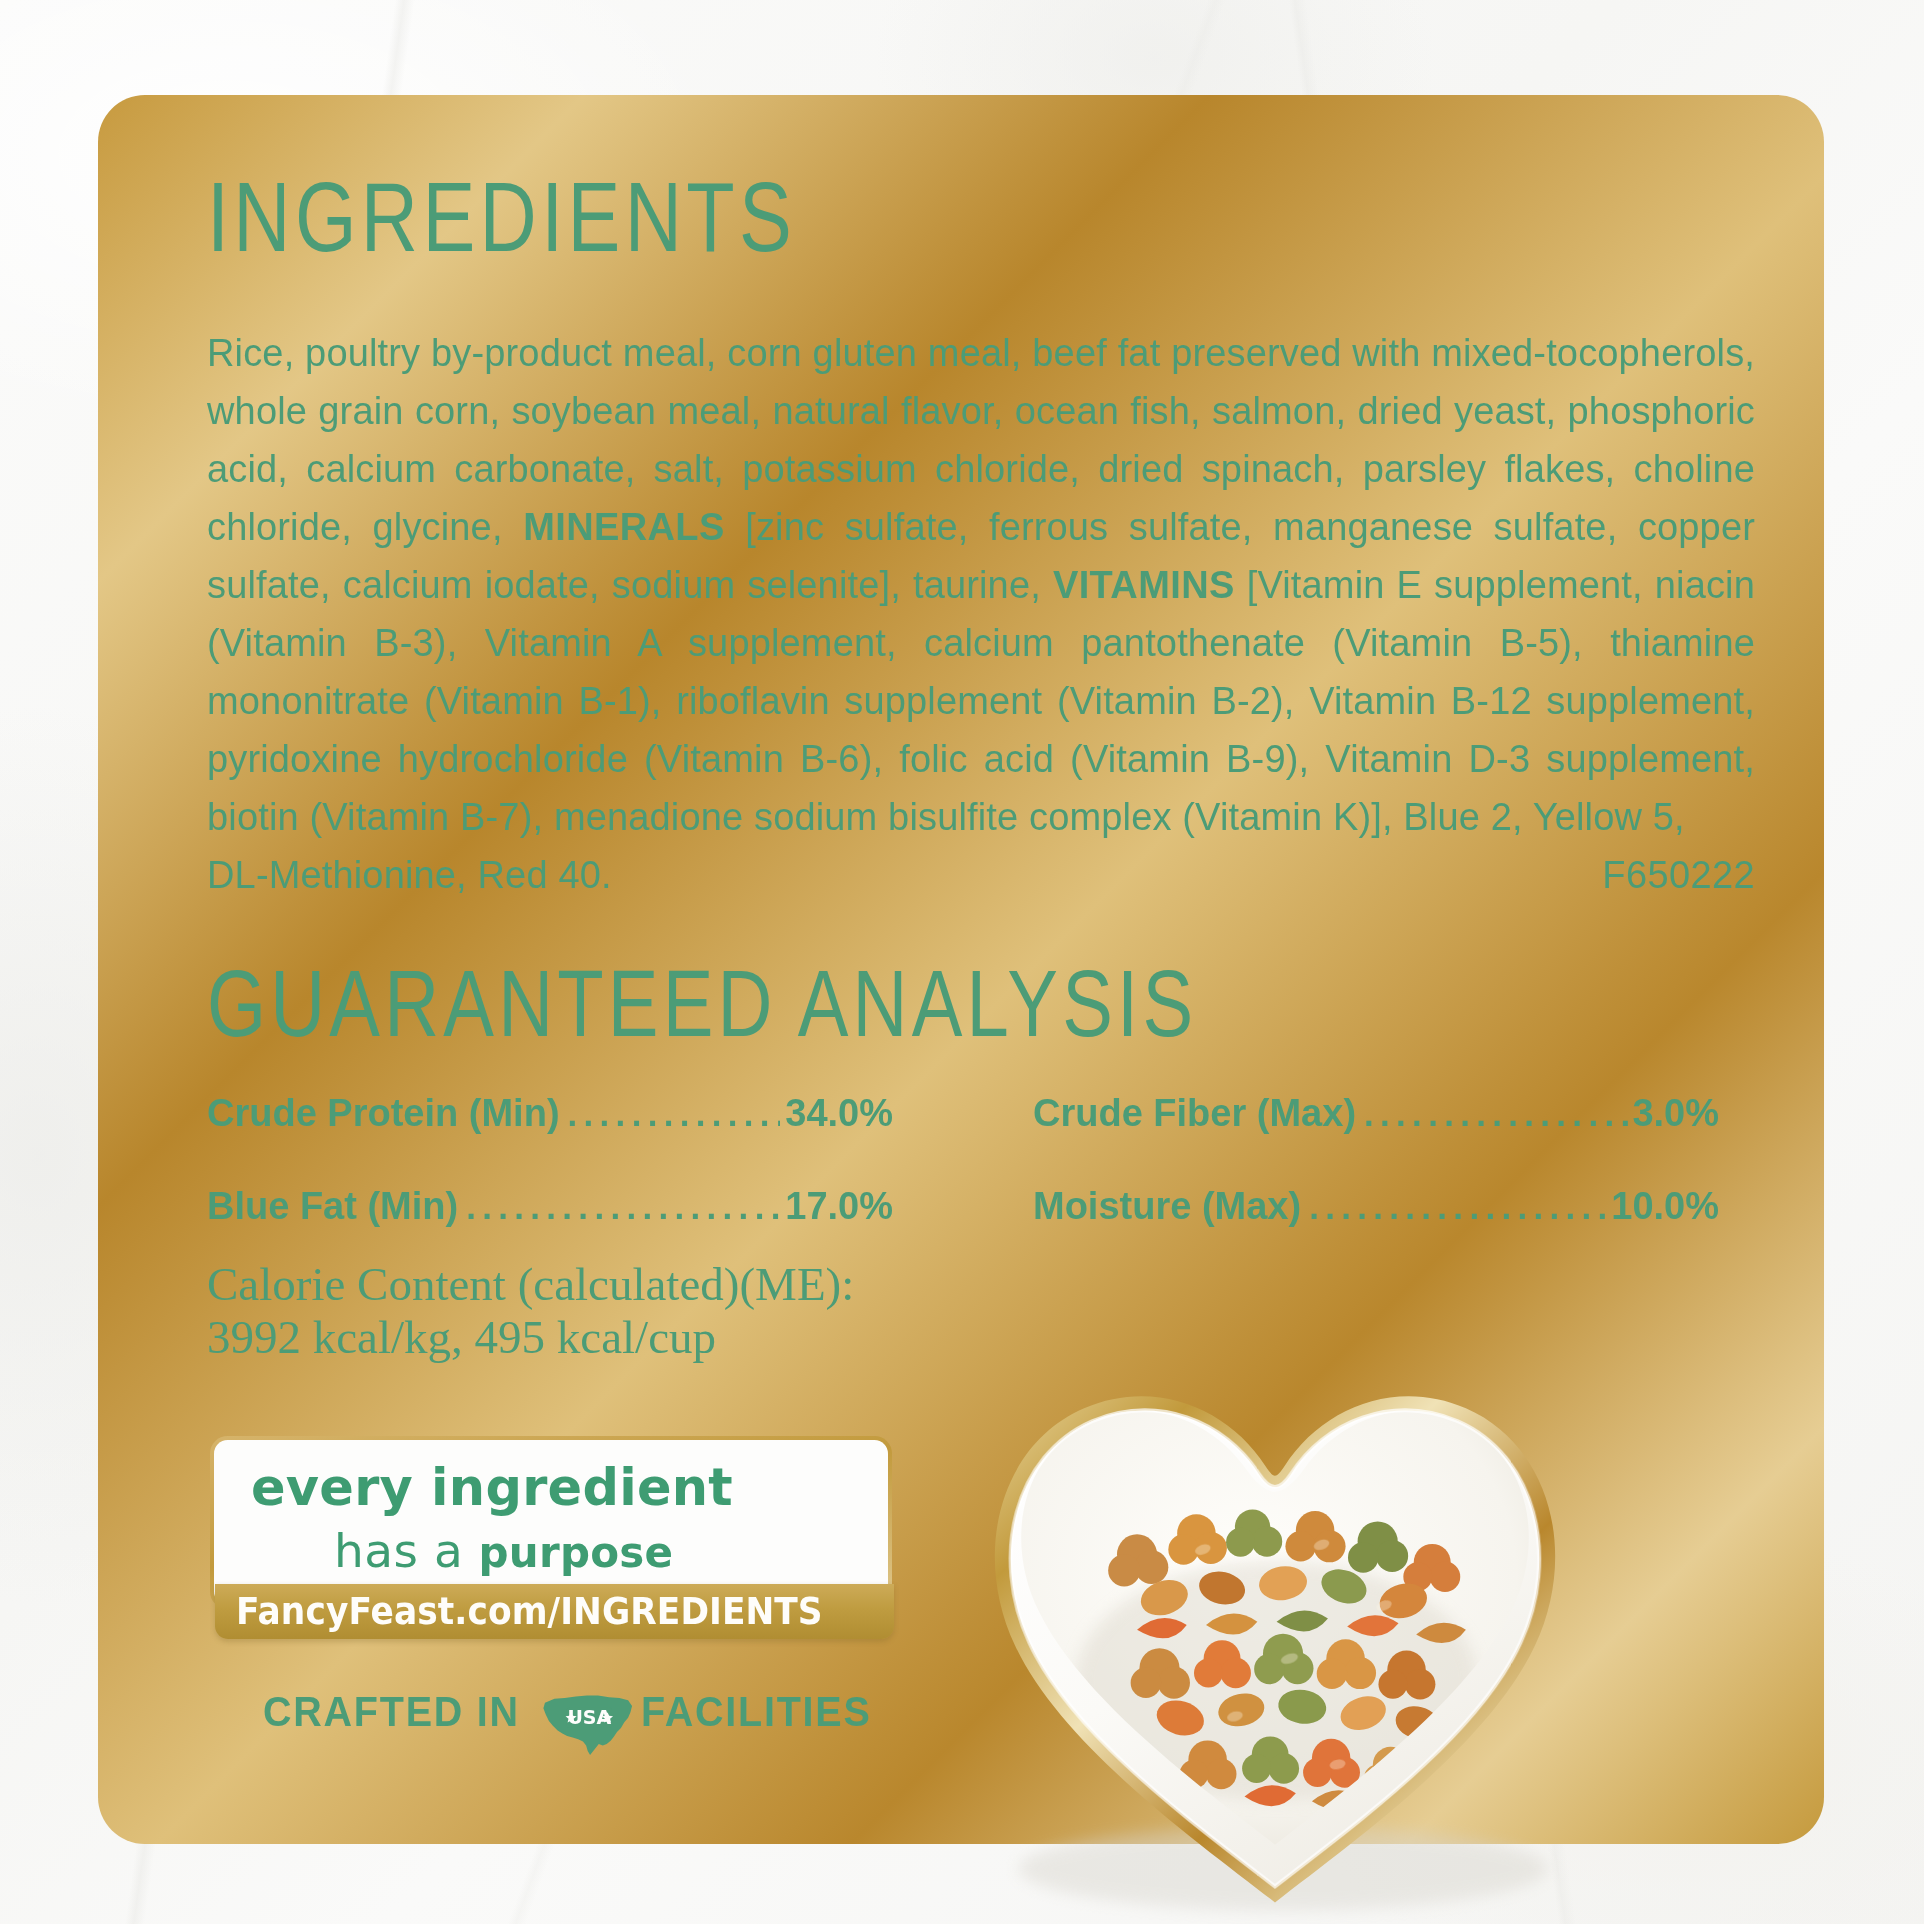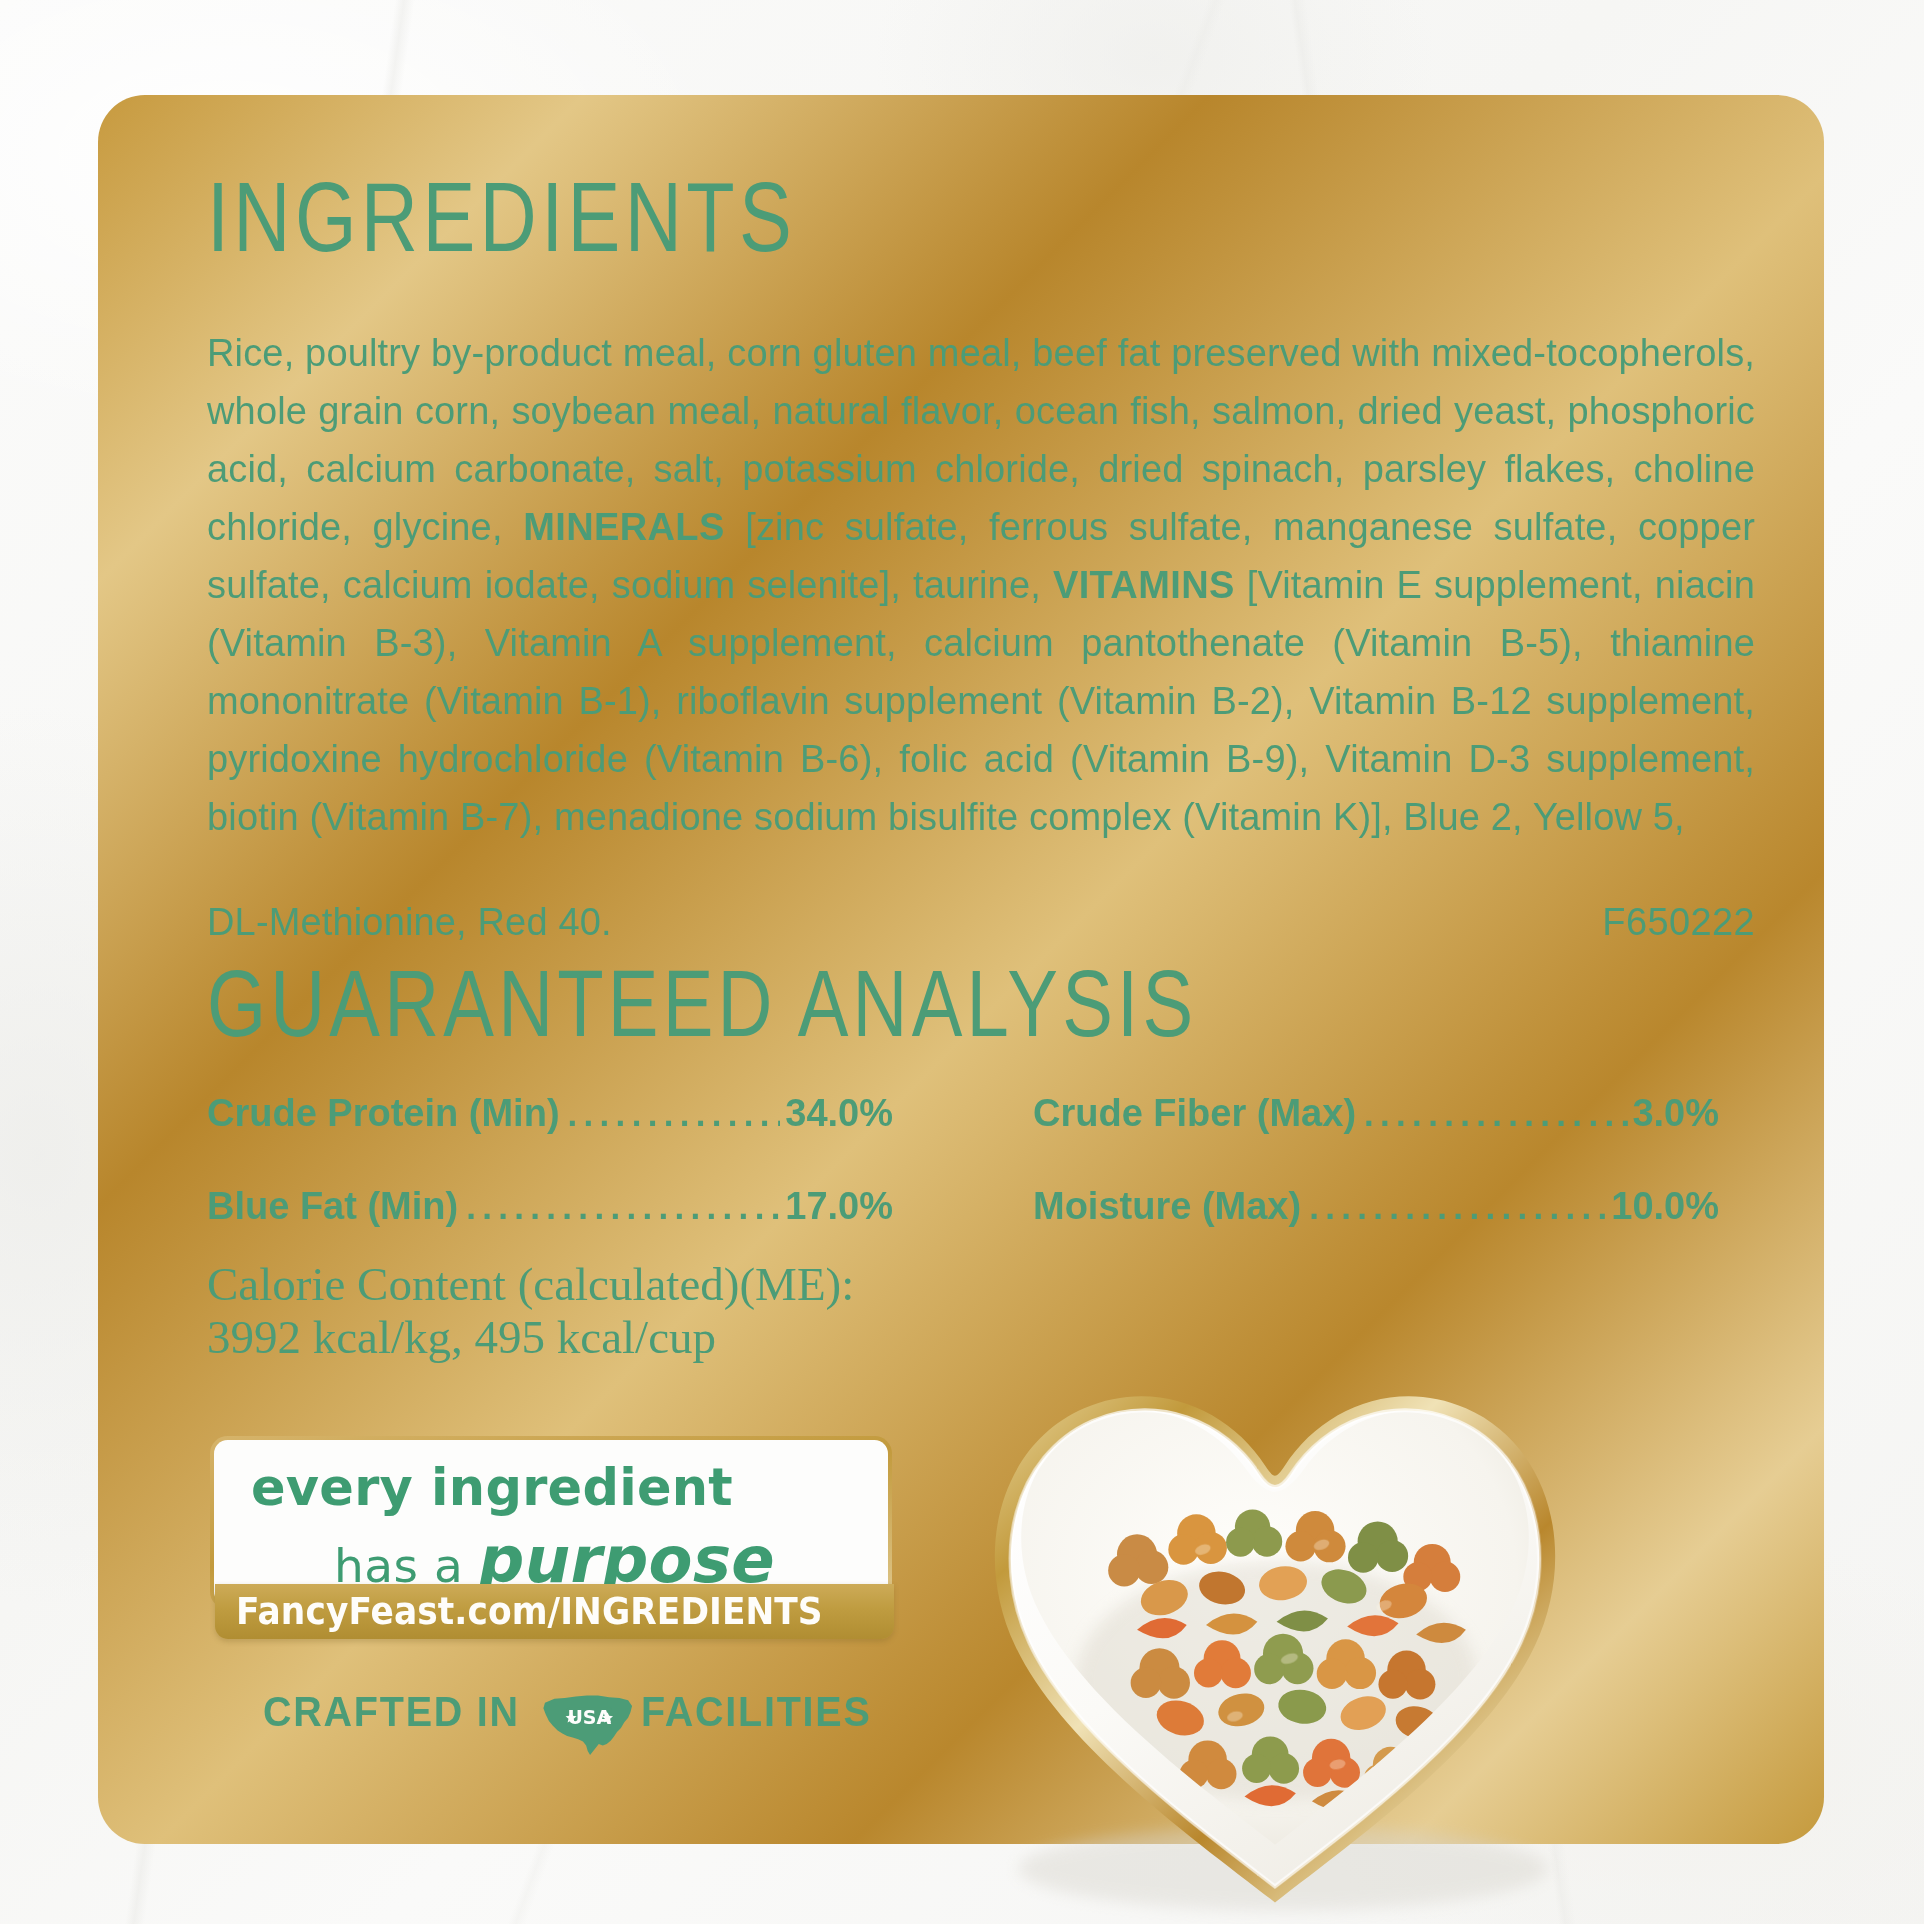--- a/index.html
+++ b/index.html
@@ -64,21 +64,21 @@
     color:#4c9c77;
     font-family:"Liberation Sans Narrow","Liberation Sans",sans-serif;
     font-size:38px;
     line-height:58px;
     text-align:justify;
     text-justify:inter-word;
     letter-spacing:.004em;
   }
   #ingredients-body b{font-weight:700;letter-spacing:.01em;}
   #ingredients-body .lastline{
-    display:flex;justify-content:space-between;align-items:flex-start;width:100%;margin-top:47px;
+    display:flex;justify-content:space-between;align-items:flex-start;width:100%;
   }
   #ingredients-body .lastline .tail{white-space:nowrap;}
   #ingredients-body .lastline .code{white-space:nowrap;letter-spacing:.01em;}
 
   
   #ga{
     position:absolute;left:207px;top:1092px;width:1548px;
     color:#4c9c77;
     font-family:"Liberation Sans Narrow","Liberation Sans",sans-serif;
     font-size:38px;
@@ -123,21 +123,21 @@
     font-weight:700;font-size:51px;letter-spacing:.005em;
     white-space:nowrap;
   }
   #badge .l2{
     position:absolute;left:120px;top:83px;
     white-space:nowrap;
     color:#3e9c72;
     font-family:"DejaVu Sans",sans-serif;
   }
   #badge .l2 .small{font-weight:400;font-size:47px;letter-spacing:.01em;}
-  #badge .l2 .big{font-weight:700;font-size:64px;letter-spacing:.005em;font-style:italic;}
+  #badge .l2 .big{font-weight:700;font-size:42px;letter-spacing:.005em;}
 
   #urlbar{
     position:absolute;left:215px;top:1584px;width:679px;height:55px;
     border-radius:0 0 13px 13px;
     background:linear-gradient(180deg,#cdab58 0%,#bf9c40 45%,#b08d32 100%);
     box-shadow:0 2.4px 4.8px rgba(120,95,35,.25);
     overflow:hidden;
   }
   #urlbar span{
     position:absolute;left:21px;top:5.6px;

